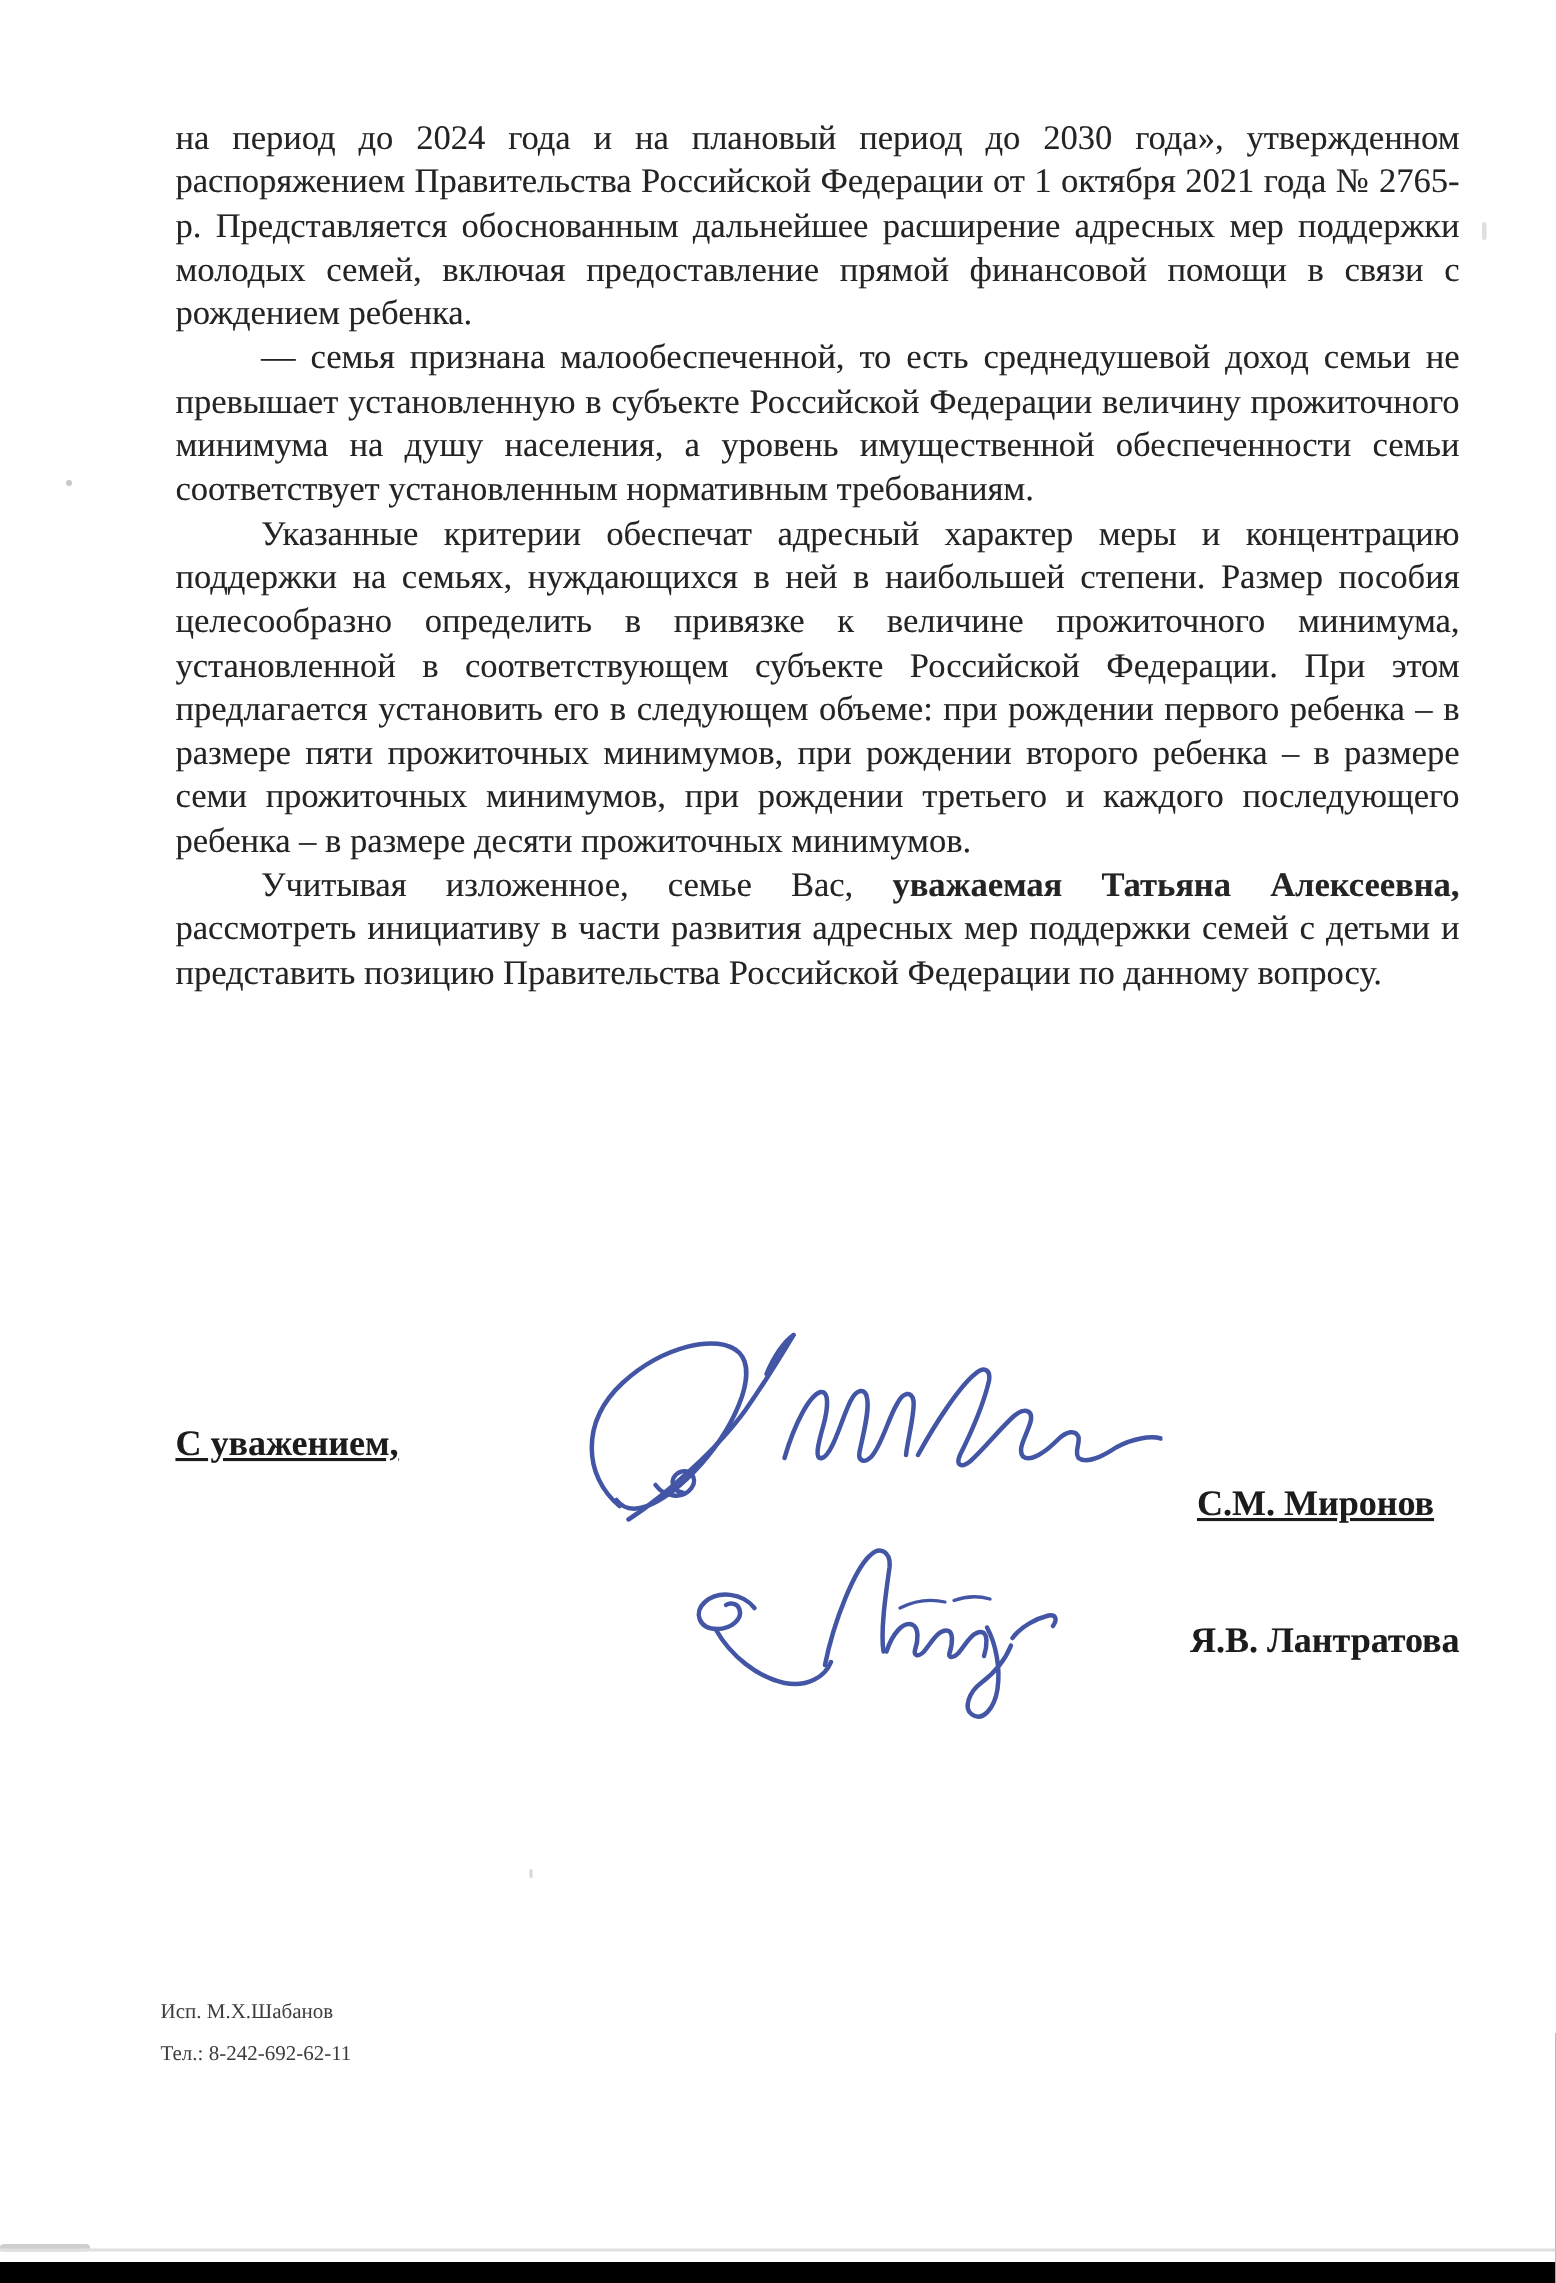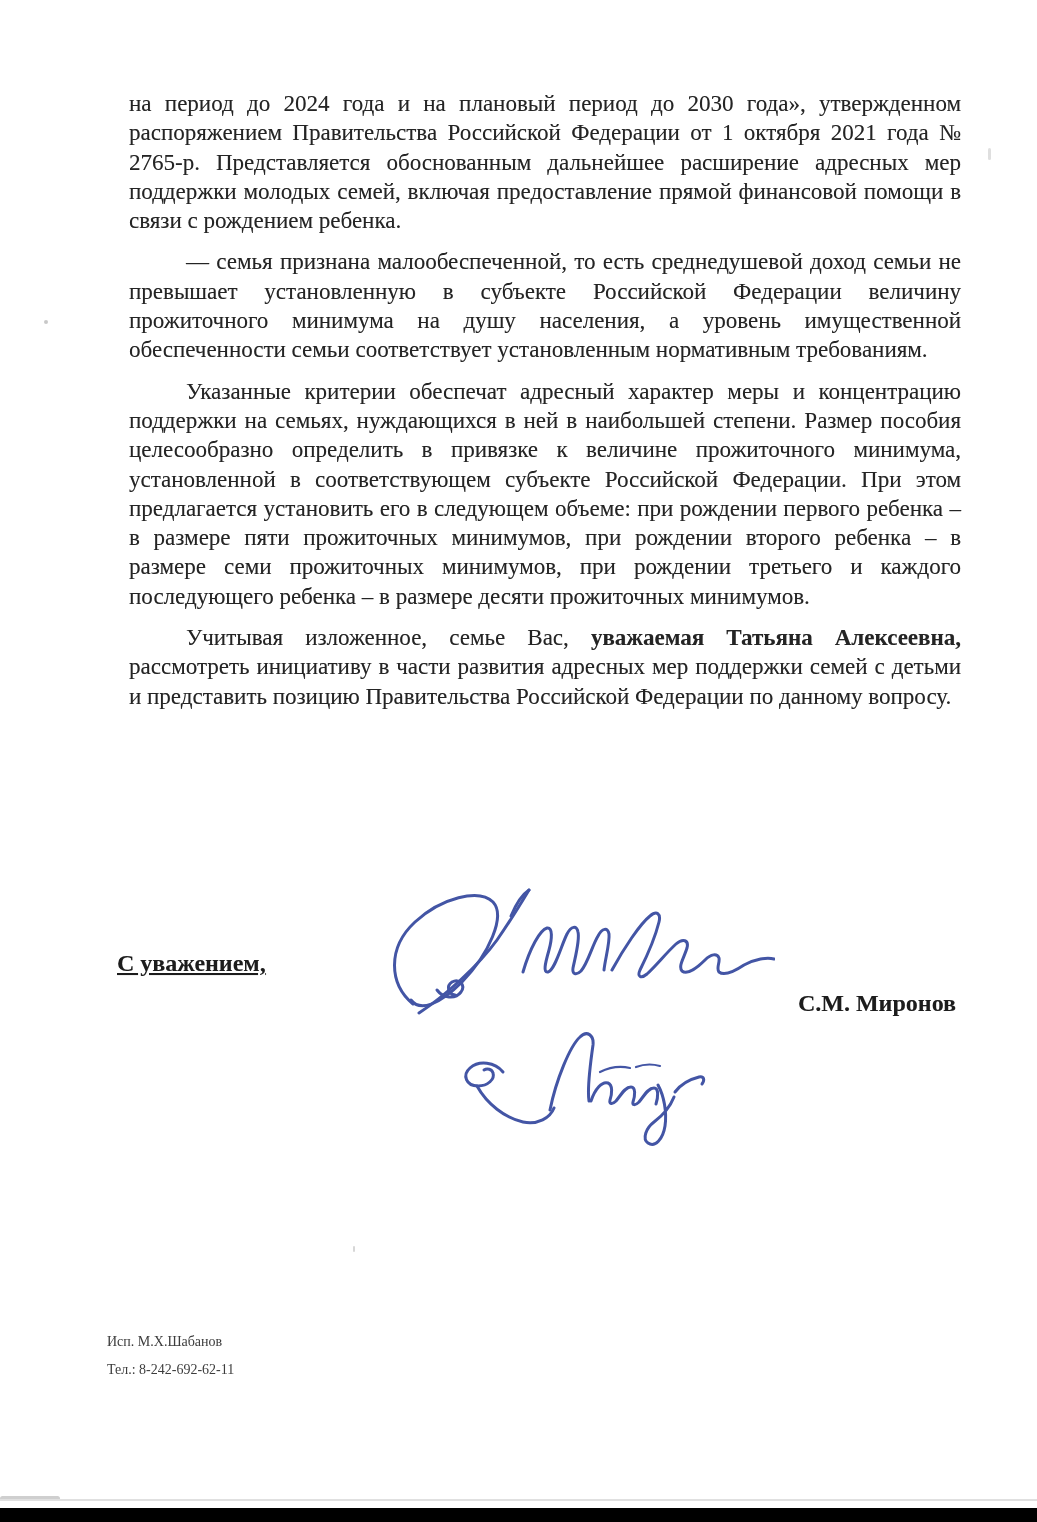--- a/index.html
+++ b/index.html
@@ -17,42 +17,42 @@
     position: absolute;
     left: 117px;
     top: 77px;
     width: 856px;
     font-size: 23px;
     line-height: 29.3px;
     text-align: justify;
     color: var(--text-ink, #242424);
     text-shadow: 0.2px 0.2px 0.3px rgba(40,40,40,0.35);
   }
-  .letter-body p { margin: 12px; text-indent: 57px; hyphens: none; }
+  .letter-body p { margin: 0; text-indent: 57px; hyphens: none; }
   .letter-body p.no-indent { text-indent: 0; }
   .b { font-weight: bold; }
   .salutation {
     position: absolute;
     left: 117px;
     top: 950px;
     font-size: 24px;
     font-weight: bold;
     color: #1c1c1c;
     text-shadow: 0.2px 0.2px 0.3px rgba(40,40,40,0.35);
     text-decoration: underline;
   }
   .signatory-name {
     position: absolute;
     font-size: 24px;
     font-weight: bold;
     color: #1c1c1c;
     text-align: right;
     text-shadow: 0.2px 0.2px 0.3px rgba(40,40,40,0.35);
   }
-  .name-1 { left: 700px; top: 990px;  width: 256px; }
+  .name-1 { left: 700px; top: 990px;  width: 256px; text-decoration: underline; }
   .name-2 { left: 700px; top: 1081px; width: 273px; }
   .sig { position: absolute; }
   .sig-1 { left: 383px; top: 886px;  width: 392px; height: 132px; }
   .sig-2 { left: 453px; top: 1030px; width: 302px; height: 126px; }
   .sig path {
     fill: none;
     stroke: var(--signature-ink, #4355a5);
     stroke-width: 3;
     stroke-linecap: round;
     stroke-linejoin: round;
@@ -117,20 +117,21 @@
   <svg class="sig sig-2" viewBox="0 0 302 126" aria-hidden="true">
     <path d="M 50 42 C 42 32 26 30 17 38 C 9 45 13 56 25 56 C 35 56 42 49 40 43 C 39 39 34 38 31 40"></path>
     <path d="M 24 56 C 34 74 52 88 70 92 C 85 95 97 88 101 78"></path>
     <path d="M 97 80 C 103 50 117 16 127 7 C 134 0 141 5 140 15 C 137 36 134 58 136 71"></path>
     <path d="M 138 71 C 142 59 149 51 155 53 C 160 55 159 64 157 70 C 156 74 159 75 163 71 C 168 65 172 57 178 57 C 183 57 182 66 180 72 C 179 75 182 76 186 72 C 191 66 195 58 201 58 C 206 58 205 68 203 74"></path>
     <path class="thin" d="M 147 42 C 157 37 168 36 177 38"></path>
     <path class="thin" d="M 183 37 C 191 34 200 34 207 36"></path>
     <path d="M 205 55 C 211 66 214 82 212 96 C 210 109 202 118 195 113 C 189 109 193 98 201 92 C 209 86 217 77 221 67"></path>
     <path d="M 222 62 C 228 54 238 49 246 47 C 251 46 252 50 249 54"></path>
   </svg>
+  <div class="signatory-name name-2">Я.В. Лантратова</div>
 
   <div class="executor-block">
     <div>Исп. М.Х.Шабанов</div>
     <div>Тел.: 8-242-692-62-11</div>
   </div>
 
   <div class="speck speck-1"></div>
   <div class="speck speck-2"></div>
   <div class="speck speck-3"></div>
   <div class="scan-smudge"></div>

